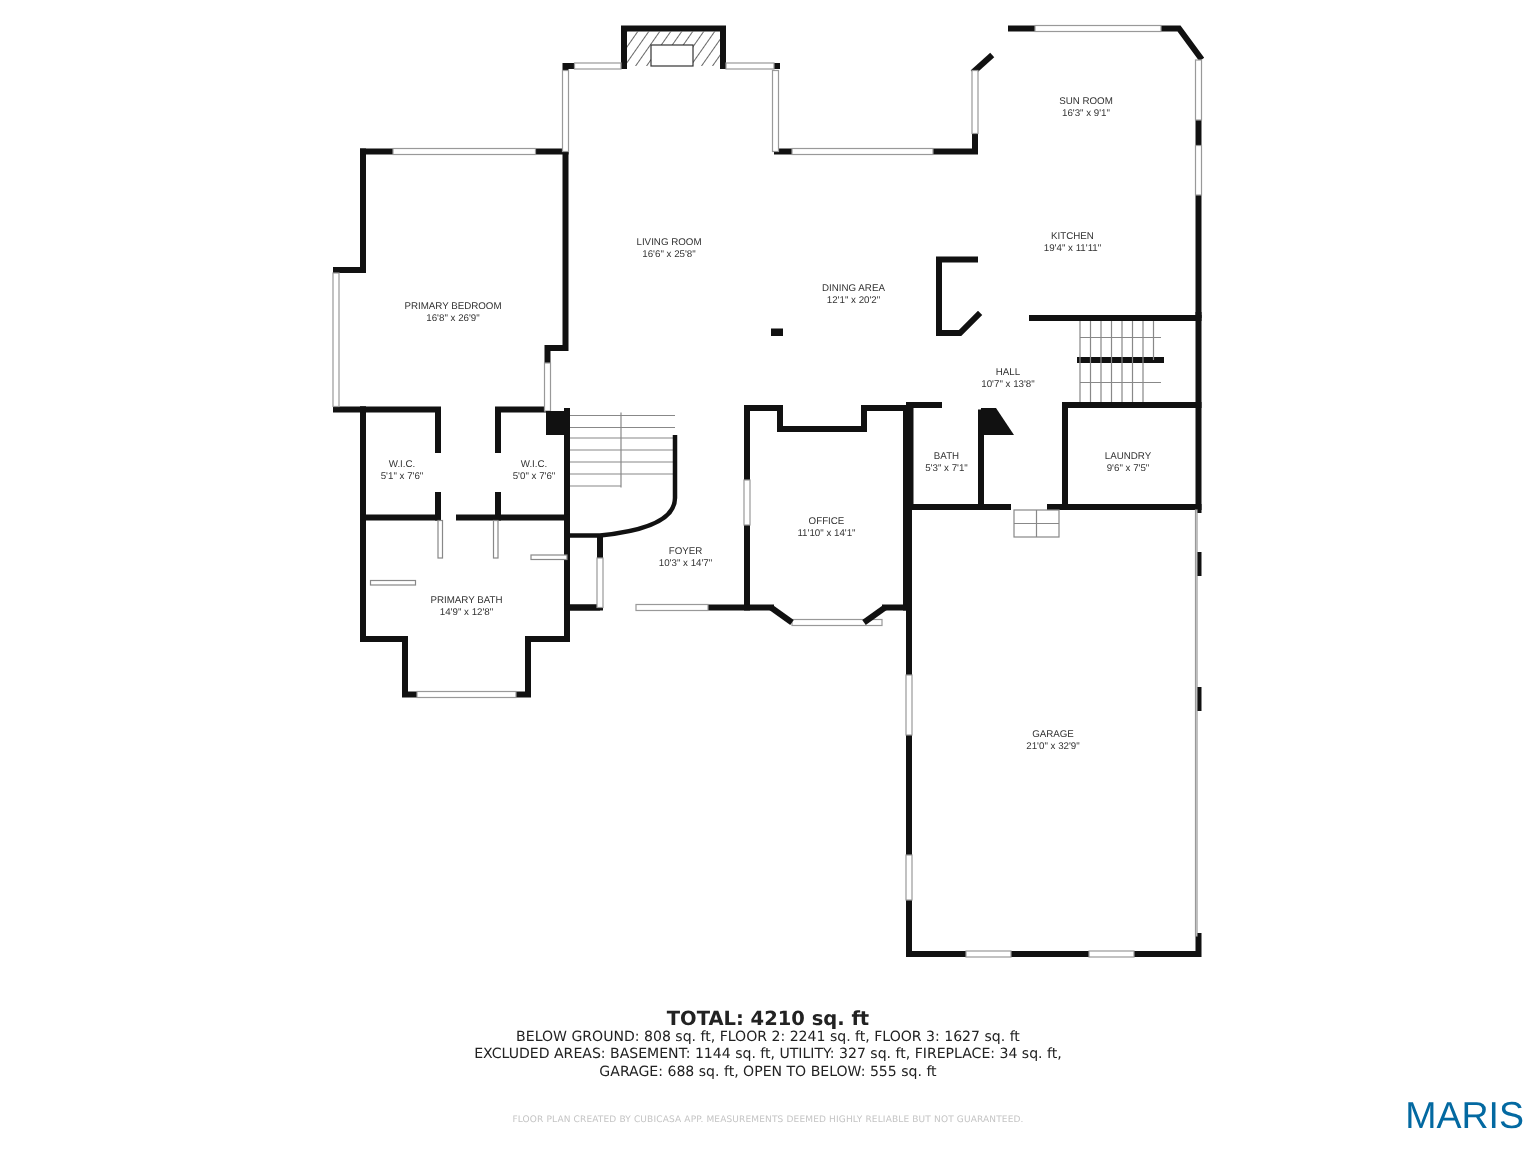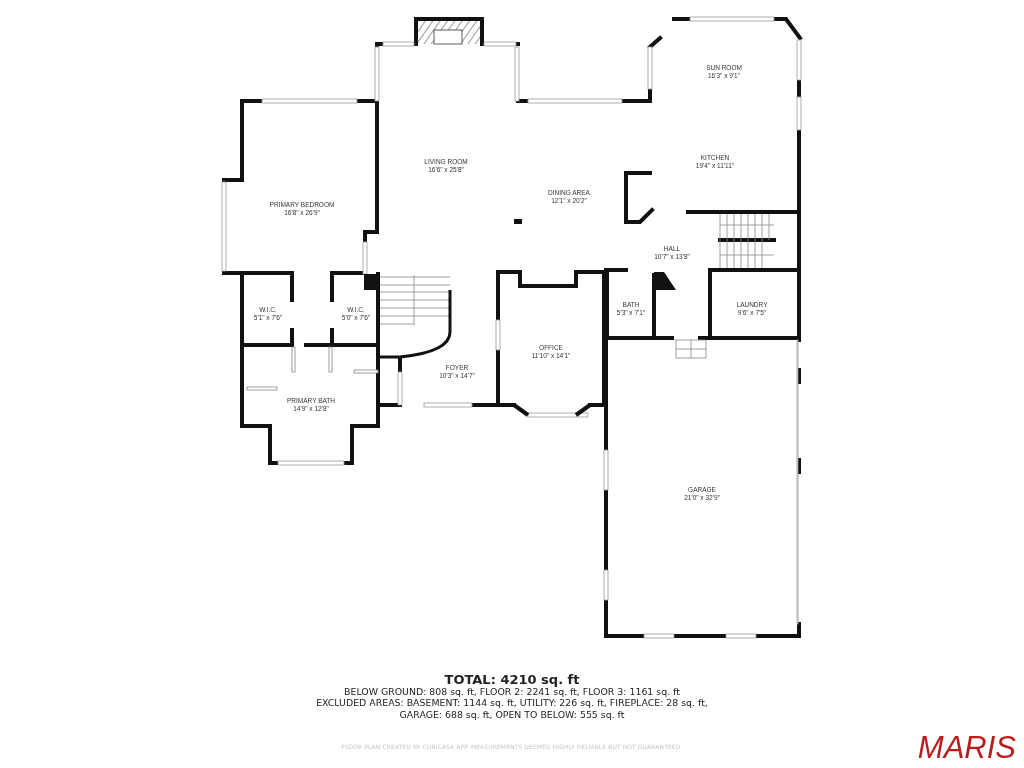--- a/index.html
+++ b/index.html
@@ -3,21 +3,21 @@
 <meta charset="utf-8">
 <style>
   html, body { margin:0; padding:0; background:#ffffff; }
   body { width:1024px; height:768px; position:relative; overflow:hidden; font-family:"DejaVu Sans", sans-serif; }
   #plan { position:absolute; left:0; top:0; width:1024px; height:660px; }
   .room-label { position:absolute; text-align:center; font-family:"Liberation Sans", sans-serif; font-size:6.5px; color:#333; line-height:8px; transform:translateX(-50%); white-space:nowrap; }
   .room-label .dim { display:block; }
   #summary { position:absolute; left:0; width:1024px; top:674px; text-align:center; font-family:"DejaVu Sans", sans-serif; color:#222; font-size:9.4px; line-height:11.6px; }
   #summary .total { font-weight:bold; font-size:13px; }
   #disclaimer { position:absolute; left:0; width:1024px; top:743px; text-align:center; font-family:"DejaVu Sans", sans-serif; font-size:6px; color:#c4c4c4; letter-spacing:0.1px; }
-  #brand { position:absolute; right:8px; top:730px; font-family:"Liberation Sans", sans-serif; font-size:31px; color:#b91c1c; letter-spacing:0px;font-style:italic; }
+  #brand { position:absolute; right:8px; top:730px; font-family:"Liberation Sans", sans-serif; font-size:25px; color:#0369a1; letter-spacing:0px; }
 </style>
 </head>
 <body>
 
 <svg id="plan" viewBox="0 0 1024 660" xmlns="http://www.w3.org/2000/svg">
   <defs>
     <pattern id="hatch" width="6" height="6" patternUnits="userSpaceOnUse" patternTransform="rotate(35)">
       <line x1="0" y1="0" x2="0" y2="6" stroke="#333" stroke-width="1"></line>
     </pattern>
   </defs>
@@ -156,19 +156,19 @@
     <div class="room-label" style="left: 631px; top: 301px;"><span>BATH</span><span class="dim">5'3" x 7'1"</span></div>
     <div class="room-label" style="left: 752px; top: 301px;"><span>LAUNDRY</span><span class="dim">9'6" x 7'5"</span></div>
     <div class="room-label" style="left: 551px; top: 344px;"><span>OFFICE</span><span class="dim">11'10" x 14'1"</span></div>
     <div class="room-label" style="left: 457px; top: 364px;"><span>FOYER</span><span class="dim">10'3" x 14'7"</span></div>
     <div class="room-label" style="left: 311px; top: 397px;"><span>PRIMARY BATH</span><span class="dim">14'9" x 12'8"</span></div>
     <div class="room-label" style="left: 702px; top: 486px;"><span>GARAGE</span><span class="dim">21'0" x 32'9"</span></div>
   </div>
 
 <div id="summary">
   <div class="total">TOTAL: 4210 sq. ft</div>
-  <div>BELOW GROUND: 808 sq. ft, FLOOR 2: 2241 sq. ft, FLOOR 3: 1161 sq. ft</div>
-  <div>EXCLUDED AREAS: BASEMENT: 1144 sq. ft, UTILITY: 226 sq. ft, FIREPLACE: 28 sq. ft,</div>
+  <div>BELOW GROUND: 808 sq. ft, FLOOR 2: 2241 sq. ft, FLOOR 3: 1627 sq. ft</div>
+  <div>EXCLUDED AREAS: BASEMENT: 1144 sq. ft, UTILITY: 327 sq. ft, FIREPLACE: 34 sq. ft,</div>
   <div>GARAGE: 688 sq. ft, OPEN TO BELOW: 555 sq. ft</div>
 </div>
 
 <div id="disclaimer">FLOOR PLAN CREATED BY CUBICASA APP. MEASUREMENTS DEEMED HIGHLY RELIABLE BUT NOT GUARANTEED.</div>
 <div id="brand">MARIS</div>
 
 </body></html>

